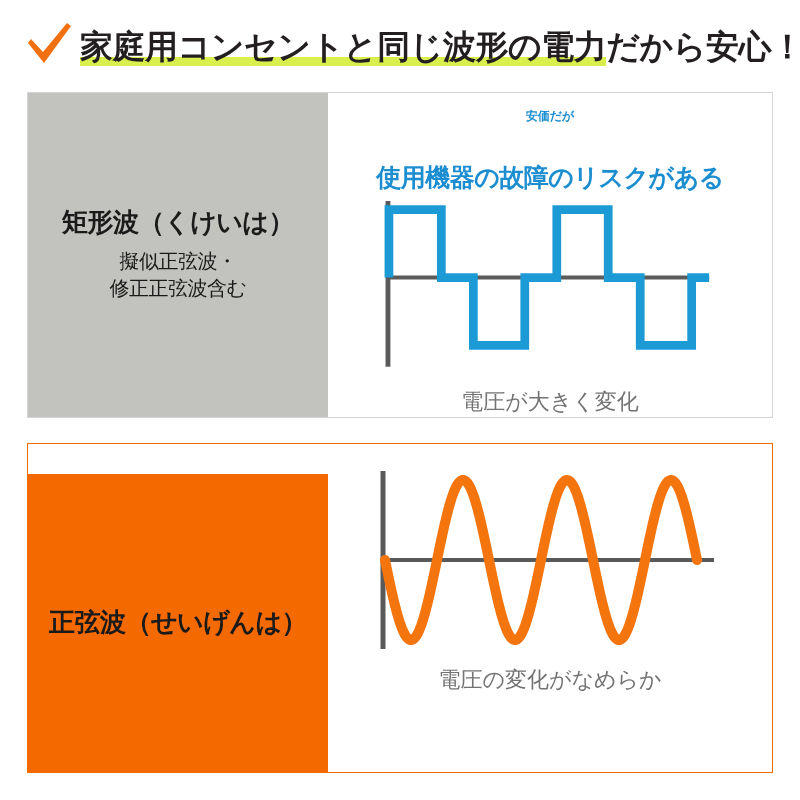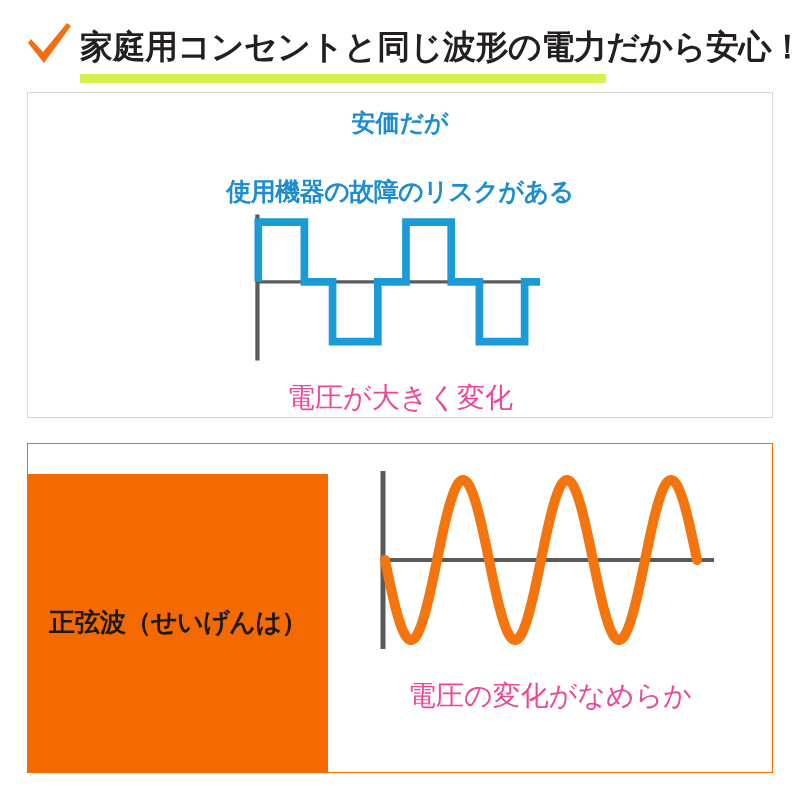--- a/index.html
+++ b/index.html
@@ -38,21 +38,21 @@
     font-size: 33px;
     font-weight: bold;
     letter-spacing: -0.5px;
     line-height: 1;
     white-space: nowrap;
     position: relative;
     top: 2px;
   }
   .headline .hl {
     background: linear-gradient(to top, #d8ef4e 0, #d8ef4e 9px, rgba(0,0,0,0) 9px);
-    padding-bottom: 18px;
+    padding-bottom: 1px;
   }
 
   
   .panel {
     position: absolute;
     left: 27px;
     width: 746px;
     box-sizing: border-box;
     display: flex;
     background: #ffffff;
@@ -107,60 +107,67 @@
 
   .caption-top {
     text-align: center;
     line-height: 1.18;
     white-space: nowrap;
   }
   .panel.square .caption-top { margin-top: 16px; color: #1b8dd0; }
   .panel.sine   .caption-top { margin-top: 17px; color: #f4740d; }
   .caption-top .small {
     display: block;
-    font-size: 24px;
+    font-size: 12px;
     font-weight: bold;
   }
   .caption-top .big {
     display: block;
     font-size: 25px;
     font-weight: bold;
     letter-spacing: -0.5px;
     margin-top: 40px;
   }
 
   .wave-svg {
     display: block;
     margin-top: 4px;
   }
 
   .caption-bottom {
-    font-size: 28px;
+    font-size: 22px;
     font-weight: normal;
-    color: #ec4899;
+    color: #737373;
     letter-spacing: 0px;
     white-space: nowrap;
   }
   .panel.square .caption-bottom { margin-top: 6px; }
-  .panel.sine   .caption-bottom { margin-top: 16px; }
+  .panel.sine   .caption-bottom { margin-top: 4px; }
 </style>
 </head>
 <body>
 
 <div class="header">
   <svg class="check-icon" viewBox="0 0 52 52">
     <path d="M6 25 L9 21 L21 34 L45 5 L49 8 L22 45 Z" fill="#f2700f"></path>
   </svg>
   <div class="headline">
     <span class="hl">家庭用コンセントと同じ波形の電力</span><span>だから安心！</span>
   </div>
 </div>
 
 <div class="panel square">
 
+  <div class="label-cell">
+    <div class="label-title">矩形波（くけいは）</div>
+    <div class="label-sub">
+      <span>擬似正弦波・</span><br>
+      <span>修正正弦波含む</span>
+    </div>
+  </div>
 
   <div class="wave-cell">
     <div class="caption-top">
       <span class="small">安価だが</span>
       <span class="big">使用機器の故障のリスクがある</span>
     </div>
 
     <svg class="wave-svg" width="352" height="190" viewBox="0 0 352 190">
 
       <line x1="9" y1="4" x2="9" y2="175" stroke="#5a5a5a" stroke-width="5"></line>

